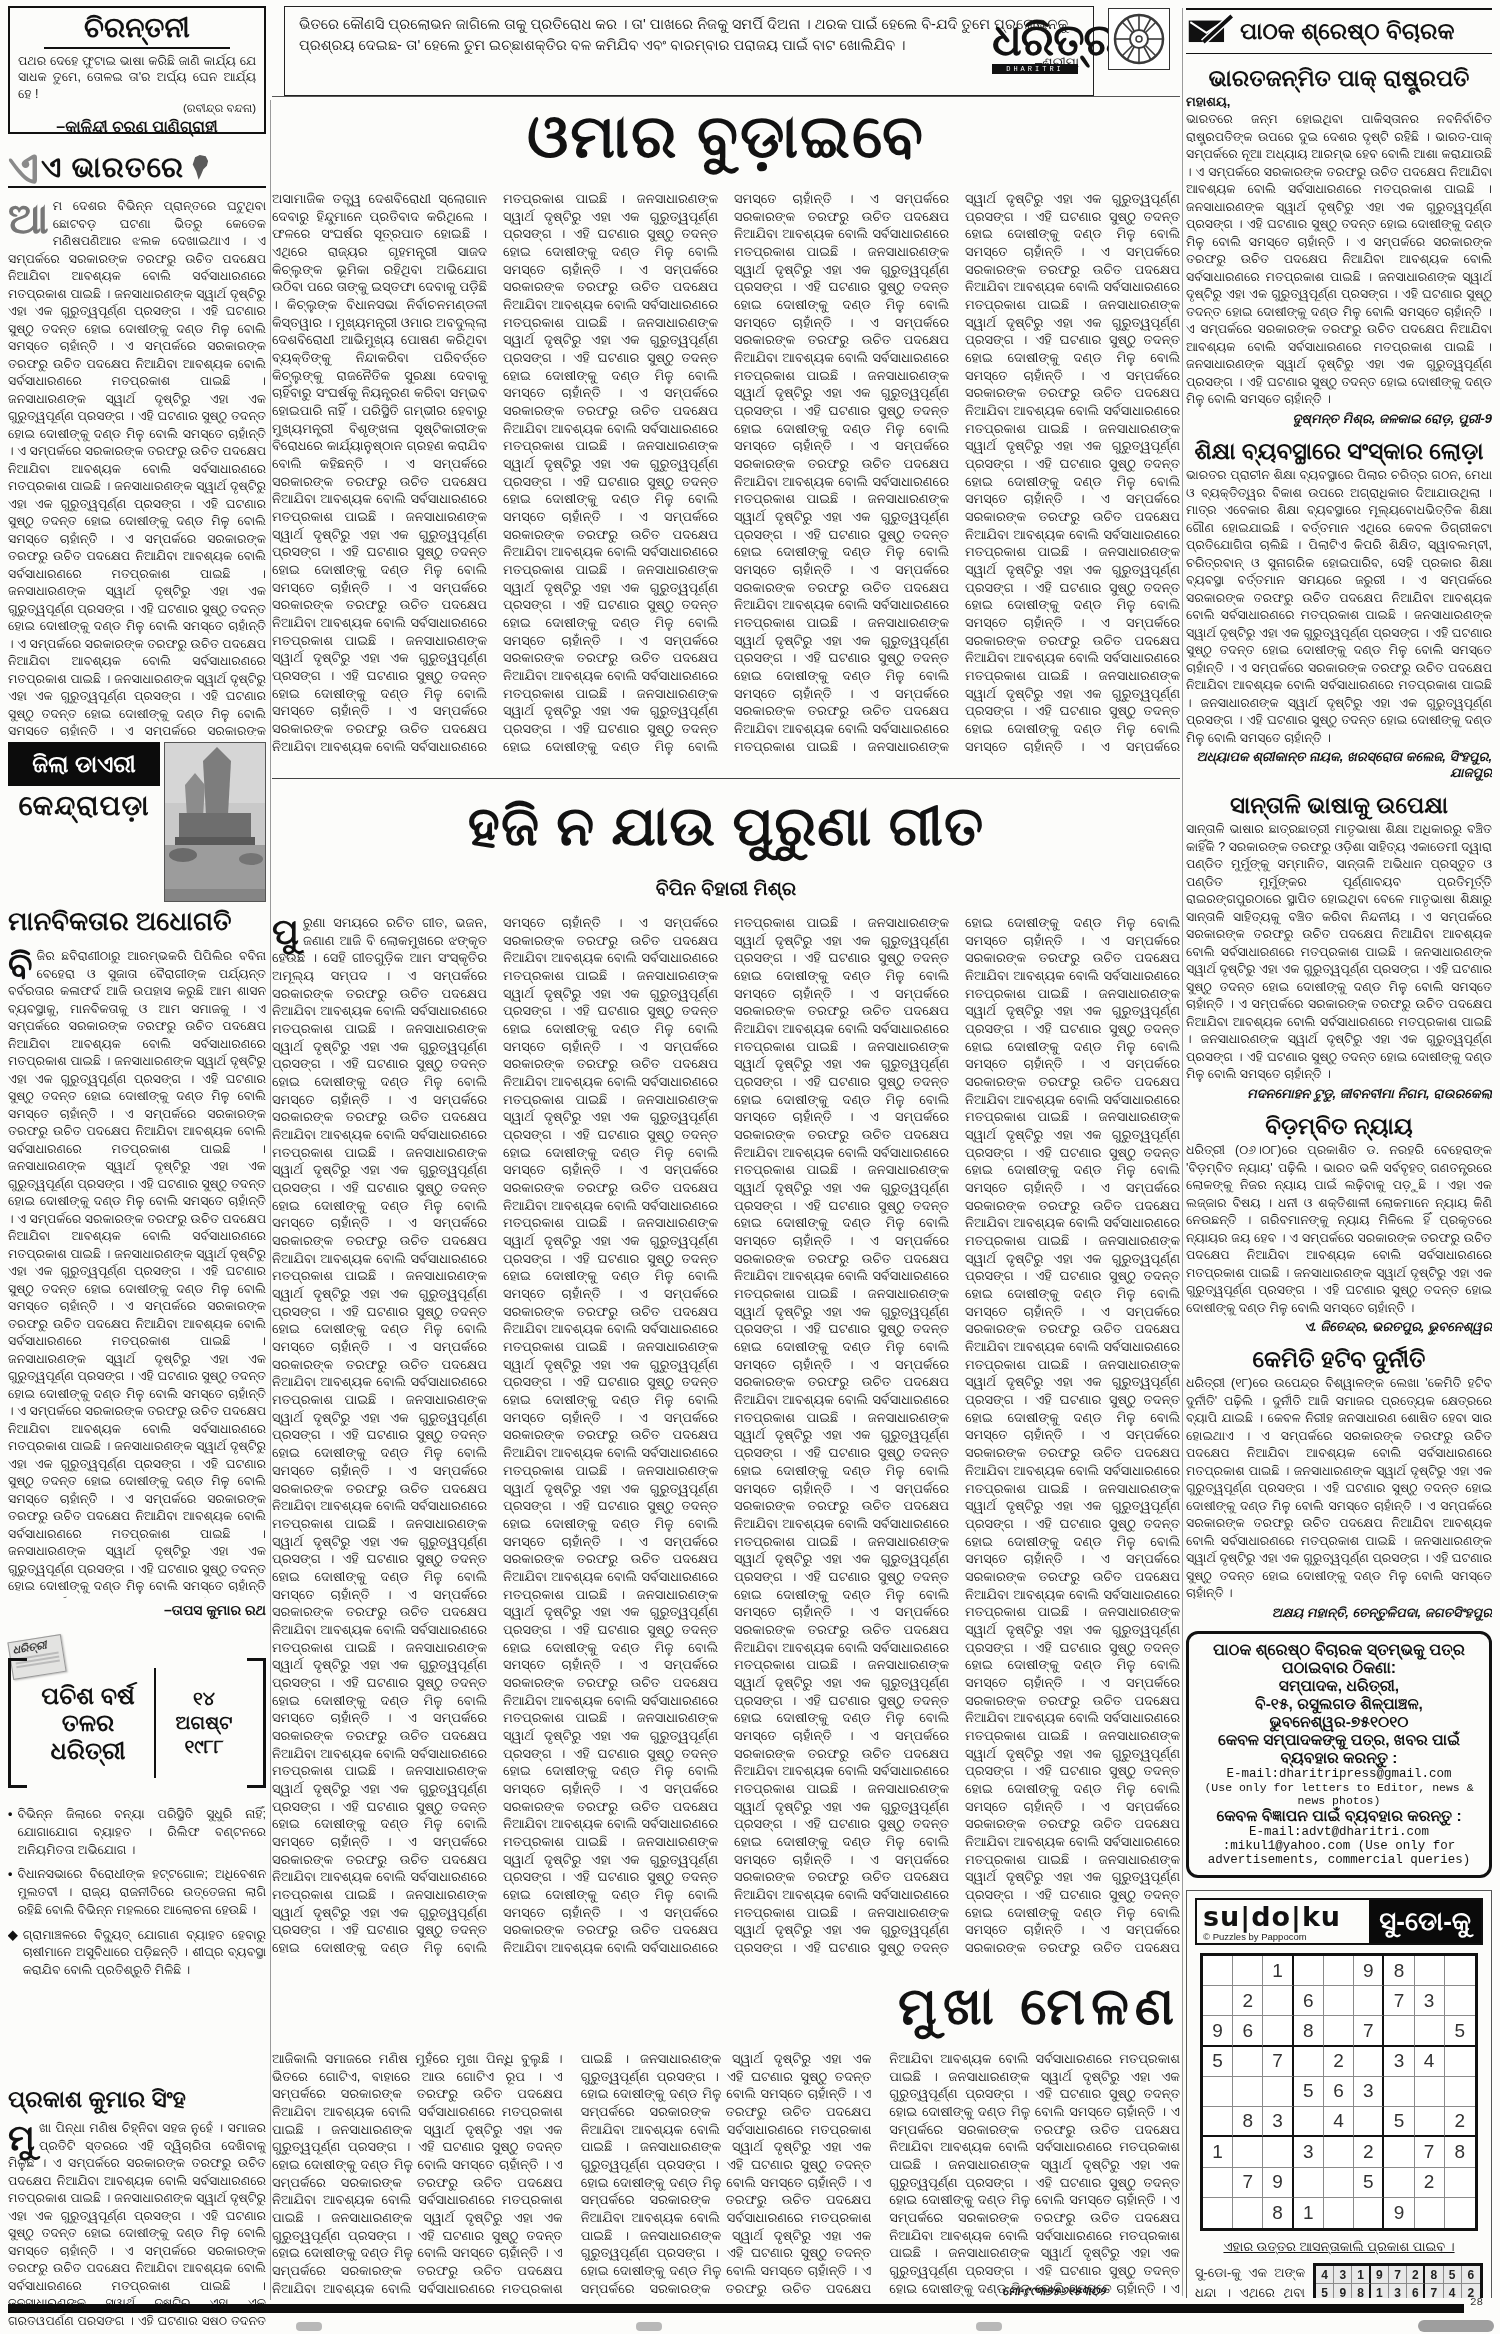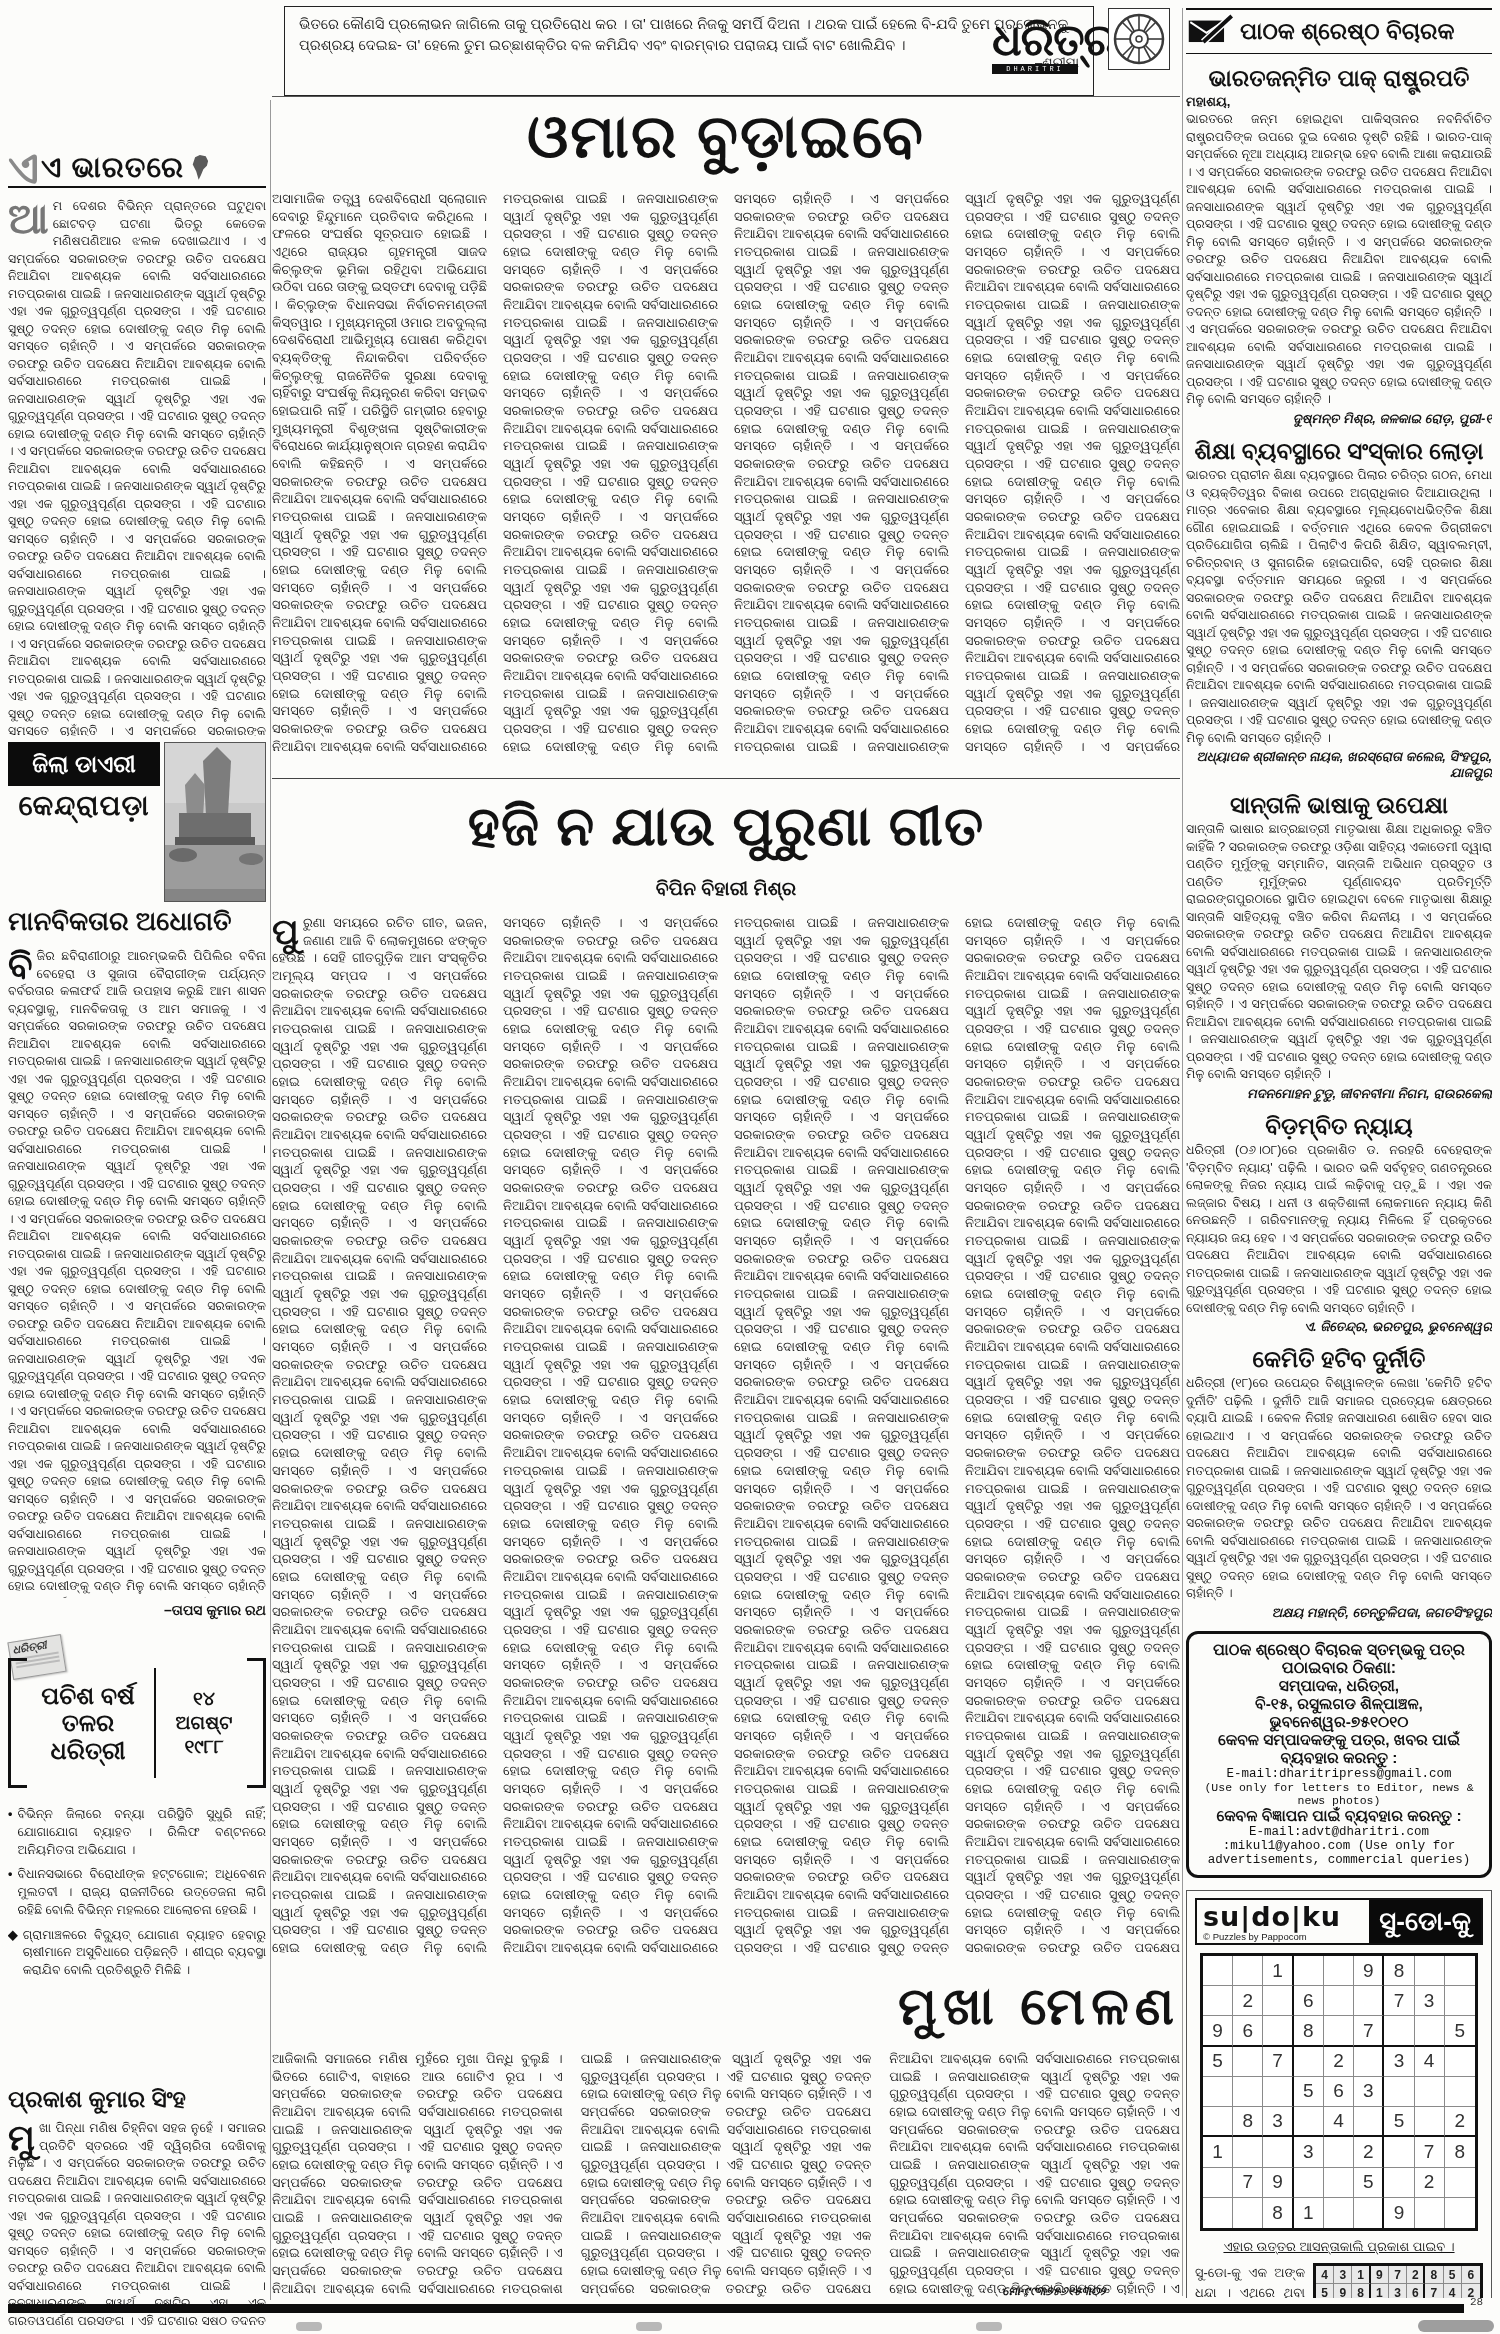--- a/index.html
+++ b/index.html
@@ -115,20 +115,26 @@
   
   #footbar { left:8px; top:2304px; width:1456px; height:9px; background:#0d0d0d; }
   #pagenum { left:1470px; top:2296px; font-size:11px; color:#333; font-family:"Liberation Mono",monospace;}
   .pill { background:#b8b8b8; border-radius:4px; }
 </style>
 </head>
 <body>
 
 <div id="page">
 
+  <div class="abs" id="chirantani">
+    <div class="t">ଚିରନ୍ତନୀ</div>
+    <div class="q just">ପଥର ଦେହେ ଫୁଟାଇ ଭାଷା କରିଛି ଜାଣି କାର୍ଯ୍ୟ ଯେ ସାଧକ ତୁମେ, ତୋଳଇ ତା'ର ଅର୍ଘ୍ୟ ଘେନ ଆର୍ଯ୍ୟ ହେ !</div>
+    <div class="attr">(ରବୀନ୍ଦ୍ର ବନ୍ଦନା)</div>
+    <div class="auth">–କାଳିନ୍ଦୀ ଚରଣ ପାଣିଗ୍ରାହୀ</div>
+  </div>
 
   <div class="abs" id="quotebox">
     <span class="just">ଭିତରେ କୌଣସି ପ୍ରଲୋଭନ ଜାଗିଲେ ତାକୁ ପ୍ରତିରୋଧ କର । ତା' ପାଖରେ ନିଜକୁ ସମର୍ପି ଦିଅନା । ଥରକ ପାଇଁ ହେଲେ ବି-ଯଦି ତୁମେ ପ୍ରଲୋଭନକୁ ପ୍ରଶ୍ରୟ ଦେଇଛ- ତା' ହେଲେ ତୁମ ଇଚ୍ଛାଶକ୍ତିର ବଳ କମିଯିବ ଏବଂ ବାରମ୍ବାର ପରାଜୟ ପାଇଁ ବାଟ ଖୋଲିଯିବ ।</span>
     <div class="sig">–ଶ୍ରୀମା</div>
   </div>
 
   <div class="abs" id="masthead">
     <div class="nm">ଧରିତ୍ରୀ</div>
     <div class="bar">DHARITRI</div>
   </div>
@@ -257,21 +263,21 @@
           <line x1="57" y1="2" x2="20" y2="36" stroke="#fff" stroke-width="9"></line>
           <line x1="57" y1="2" x2="20" y2="36" stroke="#111" stroke-width="5"></line>
         </svg>
       </span>
       <span class="t">ପାଠକ ଶ୍ରେଷ୍ଠ ବିଚାରକ</span>
     </div>
     <div id="letterslist">
         <div class="ltitle">ଭାରତଜନ୍ମିତ ପାକ୍ ରାଷ୍ଟ୍ରପତି</div>
         <div class="lsal">ମହାଶୟ,</div>
         <div class="lbody">ଭାରତରେ ଜନ୍ମ ହୋଇଥିବା ପାକିସ୍ତାନର ନବନିର୍ବାଚିତ ରାଷ୍ଟ୍ରପତିଙ୍କ ଉପରେ ଦୁଇ ଦେଶର ଦୃଷ୍ଟି ରହିଛି । ଭାରତ-ପାକ୍ ସମ୍ପର୍କରେ ନୂଆ ଅଧ୍ୟାୟ ଆରମ୍ଭ ହେବ ବୋଲି ଆଶା କରାଯାଉଛି । ଏ ସମ୍ପର୍କରେ ସରକାରଙ୍କ ତରଫରୁ ଉଚିତ ପଦକ୍ଷେପ ନିଆଯିବା ଆବଶ୍ୟକ ବୋଲି ସର୍ବସାଧାରଣରେ ମତପ୍ରକାଶ ପାଇଛି । ଜନସାଧାରଣଙ୍କ ସ୍ୱାର୍ଥ ଦୃଷ୍ଟିରୁ ଏହା ଏକ ଗୁରୁତ୍ୱପୂର୍ଣ୍ଣ ପ୍ରସଙ୍ଗ । ଏହି ଘଟଣାର ସୁଷ୍ଠୁ ତଦନ୍ତ ହୋଇ ଦୋଷୀଙ୍କୁ ଦଣ୍ଡ ମିଳୁ ବୋଲି ସମସ୍ତେ ଚାହାଁନ୍ତି । ଏ ସମ୍ପର୍କରେ ସରକାରଙ୍କ ତରଫରୁ ଉଚିତ ପଦକ୍ଷେପ ନିଆଯିବା ଆବଶ୍ୟକ ବୋଲି ସର୍ବସାଧାରଣରେ ମତପ୍ରକାଶ ପାଇଛି । ଜନସାଧାରଣଙ୍କ ସ୍ୱାର୍ଥ ଦୃଷ୍ଟିରୁ ଏହା ଏକ ଗୁରୁତ୍ୱପୂର୍ଣ୍ଣ ପ୍ରସଙ୍ଗ । ଏହି ଘଟଣାର ସୁଷ୍ଠୁ ତଦନ୍ତ ହୋଇ ଦୋଷୀଙ୍କୁ ଦଣ୍ଡ ମିଳୁ ବୋଲି ସମସ୍ତେ ଚାହାଁନ୍ତି । ଏ ସମ୍ପର୍କରେ ସରକାରଙ୍କ ତରଫରୁ ଉଚିତ ପଦକ୍ଷେପ ନିଆଯିବା ଆବଶ୍ୟକ ବୋଲି ସର୍ବସାଧାରଣରେ ମତପ୍ରକାଶ ପାଇଛି । ଜନସାଧାରଣଙ୍କ ସ୍ୱାର୍ଥ ଦୃଷ୍ଟିରୁ ଏହା ଏକ ଗୁରୁତ୍ୱପୂର୍ଣ୍ଣ ପ୍ରସଙ୍ଗ । ଏହି ଘଟଣାର ସୁଷ୍ଠୁ ତଦନ୍ତ ହୋଇ ଦୋଷୀଙ୍କୁ ଦଣ୍ଡ ମିଳୁ ବୋଲି ସମସ୍ତେ ଚାହାଁନ୍ତି । </div>
-        <div class="lsign">ଦୁଷ୍ମନ୍ତ ମିଶ୍ର, ଜଳକାଇ ରୋଡ଼, ପୁରୀ-୧</div>
+        <div class="lsign">ଦୁଷ୍ମନ୍ତ ମିଶ୍ର, ଜଳକାଇ ରୋଡ଼, ପୁରୀ-9</div>
         <div class="ltitle">ଶିକ୍ଷା ବ୍ୟବସ୍ଥାରେ ସଂସ୍କାର ଲୋଡ଼ା</div>
         <div class="lbody">ଭାରତର ପ୍ରାଚୀନ ଶିକ୍ଷା ବ୍ୟବସ୍ଥାରେ ପିଲାର ଚରିତ୍ର ଗଠନ, ମେଧା ଓ ବ୍ୟକ୍ତିତ୍ୱର ବିକାଶ ଉପରେ ଅଗ୍ରାଧିକାର ଦିଆଯାଉଥିଲା । ମାତ୍ର ଏବେକାର ଶିକ୍ଷା ବ୍ୟବସ୍ଥାରେ ମୂଲ୍ୟବୋଧଭିତ୍ତିକ ଶିକ୍ଷା ଗୌଣ ହୋଇଯାଇଛି । ବର୍ତ୍ତମାନ ଏଥିରେ କେବଳ ଡିଗ୍ରୀକଟା ପ୍ରତିଯୋଗିତା ଚାଲିଛି । ପିଲାଟିଏ କିପରି ଶିକ୍ଷିତ, ସ୍ୱାବଲମ୍ବୀ, ଚରିତ୍ରବାନ୍ ଓ ସୁନାଗରିକ ହୋଇପାରିବ, ସେହି ପ୍ରକାର ଶିକ୍ଷା ବ୍ୟବସ୍ଥା ବର୍ତ୍ତମାନ ସମୟରେ ଜରୁରୀ । ଏ ସମ୍ପର୍କରେ ସରକାରଙ୍କ ତରଫରୁ ଉଚିତ ପଦକ୍ଷେପ ନିଆଯିବା ଆବଶ୍ୟକ ବୋଲି ସର୍ବସାଧାରଣରେ ମତପ୍ରକାଶ ପାଇଛି । ଜନସାଧାରଣଙ୍କ ସ୍ୱାର୍ଥ ଦୃଷ୍ଟିରୁ ଏହା ଏକ ଗୁରୁତ୍ୱପୂର୍ଣ୍ଣ ପ୍ରସଙ୍ଗ । ଏହି ଘଟଣାର ସୁଷ୍ଠୁ ତଦନ୍ତ ହୋଇ ଦୋଷୀଙ୍କୁ ଦଣ୍ଡ ମିଳୁ ବୋଲି ସମସ୍ତେ ଚାହାଁନ୍ତି । ଏ ସମ୍ପର୍କରେ ସରକାରଙ୍କ ତରଫରୁ ଉଚିତ ପଦକ୍ଷେପ ନିଆଯିବା ଆବଶ୍ୟକ ବୋଲି ସର୍ବସାଧାରଣରେ ମତପ୍ରକାଶ ପାଇଛି । ଜନସାଧାରଣଙ୍କ ସ୍ୱାର୍ଥ ଦୃଷ୍ଟିରୁ ଏହା ଏକ ଗୁରୁତ୍ୱପୂର୍ଣ୍ଣ ପ୍ରସଙ୍ଗ । ଏହି ଘଟଣାର ସୁଷ୍ଠୁ ତଦନ୍ତ ହୋଇ ଦୋଷୀଙ୍କୁ ଦଣ୍ଡ ମିଳୁ ବୋଲି ସମସ୍ତେ ଚାହାଁନ୍ତି । </div>
         <div class="lsign">ଅଧ୍ୟାପକ ଶ୍ରୀକାନ୍ତ ନାୟକ, ଖରସ୍ରୋତା କଲେଜ, ସିଂହପୁର, ଯାଜପୁର</div>
         <div class="ltitle">ସାନ୍ତାଳି ଭାଷାକୁ ଉପେକ୍ଷା</div>
         <div class="lbody">ସାନ୍ତାଳି ଭାଷାର ଛାତ୍ରଛାତ୍ରୀ ମାତୃଭାଷା ଶିକ୍ଷା ଅଧିକାରରୁ ବଞ୍ଚିତ କାହିଁକି ? ସରକାରଙ୍କ ତରଫରୁ ଓଡ଼ିଶା ସାହିତ୍ୟ ଏକାଡେମୀ ଦ୍ୱାରା ପଣ୍ଡିତ ମୁର୍ମୁଙ୍କୁ ସମ୍ମାନିତ, ସାନ୍ତାଳି ଅଭିଧାନ ପ୍ରସ୍ତୁତ ଓ ପଣ୍ଡିତ ମୁର୍ମୁଙ୍କର ପୂର୍ଣ୍ଣାବୟବ ପ୍ରତିମୂର୍ତ୍ତି ରାଇରଙ୍ଗପୁରଠାରେ ସ୍ଥାପିତ ହୋଇଥିବା ବେଳେ ମାତୃଭାଷା ଶିକ୍ଷାରୁ ସାନ୍ତାଳି ସାହିତ୍ୟକୁ ବଞ୍ଚିତ କରିବା ନିନ୍ଦନୀୟ । ଏ ସମ୍ପର୍କରେ ସରକାରଙ୍କ ତରଫରୁ ଉଚିତ ପଦକ୍ଷେପ ନିଆଯିବା ଆବଶ୍ୟକ ବୋଲି ସର୍ବସାଧାରଣରେ ମତପ୍ରକାଶ ପାଇଛି । ଜନସାଧାରଣଙ୍କ ସ୍ୱାର୍ଥ ଦୃଷ୍ଟିରୁ ଏହା ଏକ ଗୁରୁତ୍ୱପୂର୍ଣ୍ଣ ପ୍ରସଙ୍ଗ । ଏହି ଘଟଣାର ସୁଷ୍ଠୁ ତଦନ୍ତ ହୋଇ ଦୋଷୀଙ୍କୁ ଦଣ୍ଡ ମିଳୁ ବୋଲି ସମସ୍ତେ ଚାହାଁନ୍ତି । ଏ ସମ୍ପର୍କରେ ସରକାରଙ୍କ ତରଫରୁ ଉଚିତ ପଦକ୍ଷେପ ନିଆଯିବା ଆବଶ୍ୟକ ବୋଲି ସର୍ବସାଧାରଣରେ ମତପ୍ରକାଶ ପାଇଛି । ଜନସାଧାରଣଙ୍କ ସ୍ୱାର୍ଥ ଦୃଷ୍ଟିରୁ ଏହା ଏକ ଗୁରୁତ୍ୱପୂର୍ଣ୍ଣ ପ୍ରସଙ୍ଗ । ଏହି ଘଟଣାର ସୁଷ୍ଠୁ ତଦନ୍ତ ହୋଇ ଦୋଷୀଙ୍କୁ ଦଣ୍ଡ ମିଳୁ ବୋଲି ସମସ୍ତେ ଚାହାଁନ୍ତି । </div>
         <div class="lsign">ମଦନମୋହନ ଟୁଡୁ, ଜୀବନବୀମା ନିଗମ, ରାଉରକେଲା</div>
         <div class="ltitle">ବିଡ଼ମ୍ବିତ ନ୍ୟାୟ</div>
         <div class="lbody">ଧରିତ୍ରୀ (୦୬।୦୮)ରେ ପ୍ରକାଶିତ ଡ. ନରହରି ବେହେରାଙ୍କ 'ବିଡ଼ମ୍ବିତ ନ୍ୟାୟ' ପଢ଼ିଲି । ଭାରତ ଭଳି ସର୍ବବୃହତ୍ ଗଣତନ୍ତ୍ରରେ ଲୋକଙ୍କୁ ନିଜର ନ୍ୟାୟ ପାଇଁ ଲଢ଼ିବାକୁ ପଡ଼ୁଛି । ଏହା ଏକ ଲଜ୍ଜାର ବିଷୟ । ଧନୀ ଓ ଶକ୍ତିଶାଳୀ ଲୋକମାନେ ନ୍ୟାୟ କିଣି ନେଉଛନ୍ତି । ଗରିବମାନଙ୍କୁ ନ୍ୟାୟ ମିଳିଲେ ହିଁ ପ୍ରକୃତରେ ନ୍ୟାୟର ଜୟ ହେବ । ଏ ସମ୍ପର୍କରେ ସରକାରଙ୍କ ତରଫରୁ ଉଚିତ ପଦକ୍ଷେପ ନିଆଯିବା ଆବଶ୍ୟକ ବୋଲି ସର୍ବସାଧାରଣରେ ମତପ୍ରକାଶ ପାଇଛି । ଜନସାଧାରଣଙ୍କ ସ୍ୱାର୍ଥ ଦୃଷ୍ଟିରୁ ଏହା ଏକ ଗୁରୁତ୍ୱପୂର୍ଣ୍ଣ ପ୍ରସଙ୍ଗ । ଏହି ଘଟଣାର ସୁଷ୍ଠୁ ତଦନ୍ତ ହୋଇ ଦୋଷୀଙ୍କୁ ଦଣ୍ଡ ମିଳୁ ବୋଲି ସମସ୍ତେ ଚାହାଁନ୍ତି । </div>
         <div class="lsign">ଏ. ଜିତେନ୍ଦ୍ର, ଭରତପୁର, ଭୁବନେଶ୍ୱର</div>
         <div class="ltitle">କେମିତି ହଟିବ ଦୁର୍ନୀତି</div>

